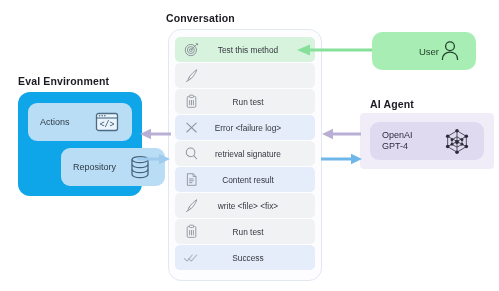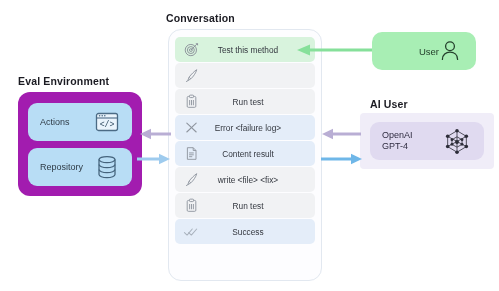--- a/index.html
+++ b/index.html
@@ -13,30 +13,30 @@
   
   .sec-title{
     position:absolute;font-size:10.5px;font-weight:bold;
     letter-spacing:.15px;color:#1b1b22;white-space:nowrap;
   }
 
   
   #eval-title{left:18px;top:75px;width:124px;}
   #eval-panel{
     position:absolute;left:18px;top:92px;width:124px;height:104px;
-    background:#a21caf;border-radius:12px;
+    background:#0ea5e9;border-radius:12px;
   }
   .eval-card{
     position:absolute;left:10px;width:104px;height:38px;
     background:#b8ddf5;border-radius:9px;
     display:flex;align-items:center;justify-content:space-between;
     padding:0 12px;box-sizing:border-box;
   }
   #eval-card-actions{top:11px;}
-  #eval-card-repo{top:56px;}
+  #eval-card-repo{top:56px;margin-left:33px;}
   .eval-label{font-size:9px;color:#2e3b46;white-space:nowrap;}
   .eval-icon{width:26px;height:26px;display:flex;align-items:center;justify-content:center;}
 
   
   #conv-title{left:166px;top:12px;width:158px;}
   #conv-panel{
     position:absolute;left:168px;top:29px;width:154px;height:252px;
     background:#fdfdff;border:1px solid #e2e8f0;border-radius:13px;
     padding:7px 6px;box-sizing:border-box;
     display:flex;flex-direction:column;gap:1px;
@@ -174,20 +174,31 @@
         <svg width="15" height="15" viewBox="0 0 16 16">
           <g stroke="#8e949e" stroke-width="1.15" stroke-linecap="round">
             <line x1="3" y1="3.4" x2="13" y2="12.8"></line>
             <line x1="13" y1="3.4" x2="3" y2="12.8"></line>
           </g>
         </svg>
       </span>
       <span class="conv-text">Error &lt;failure log&gt;</span>
     </div>
 
+    <div class="conv-row bg-grey">
+      <span class="conv-icon">
+        <svg width="15" height="15" viewBox="0 0 16 16">
+          <g fill="none" stroke="#9096a0" stroke-width="1.1" stroke-linecap="round">
+            <circle cx="7" cy="6.8" r="4.6"></circle>
+            <line x1="10.4" y1="10.3" x2="13.4" y2="13.6"></line>
+          </g>
+        </svg>
+      </span>
+      <span class="conv-text">retrieval signature</span>
+    </div>
 
     <div class="conv-row bg-blue">
       <span class="conv-icon">
         <svg width="15" height="15" viewBox="0 0 16 16">
           <g fill="none" stroke="#9096a0" stroke-width="1" stroke-linejoin="round">
             <path d="M3.6 1.8 h6.2 l3 3 v9.4 h-9.2 z"></path>
             <path d="M9.8 1.8 v3 h3"></path>
             <path d="M5.4 7.4 h5 M5.4 9.4 h5 M5.4 11.4 h3.4"></path>
           </g>
         </svg>
@@ -239,21 +250,21 @@
     <span>
       <svg width="22" height="24" viewBox="0 0 22 24">
         <g fill="none" stroke="#24402c" stroke-width="1.3" stroke-linecap="round">
           <circle cx="11" cy="7.2" r="4.4"></circle>
           <path d="M3.4 20.4 C3.4 15.6 7 13.2 11 13.2 C15 13.2 18.6 15.6 18.6 20.4"></path>
         </g>
       </svg>
     </span>
   </div>
 
-  <div class="sec-title" id="agent-title">AI User</div>
+  <div class="sec-title" id="agent-title">AI Agent</div>
 
   <div id="agent-panel">
     <div id="agent-card">
       <span id="agent-label">OpenAI
 GPT-4</span>
       <span>
         <svg width="30" height="28" viewBox="0 0 32 30">
           <g stroke="#2c2c38" stroke-width="0.85" fill="none">
             <path d="M16 4 L6 10 L6 21 L16 27 L26 21 L26 10 Z"></path>
             <path d="M16 4 L16 27 M6 10 L26 21 M26 10 L6 21"></path>

